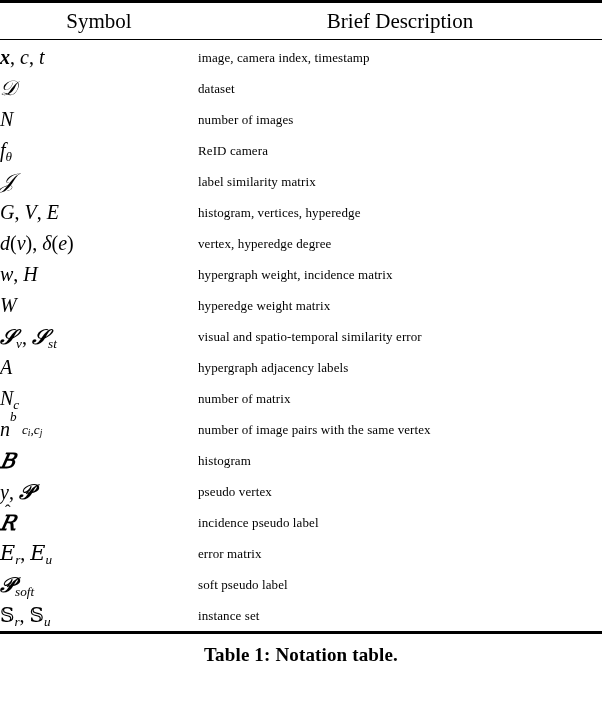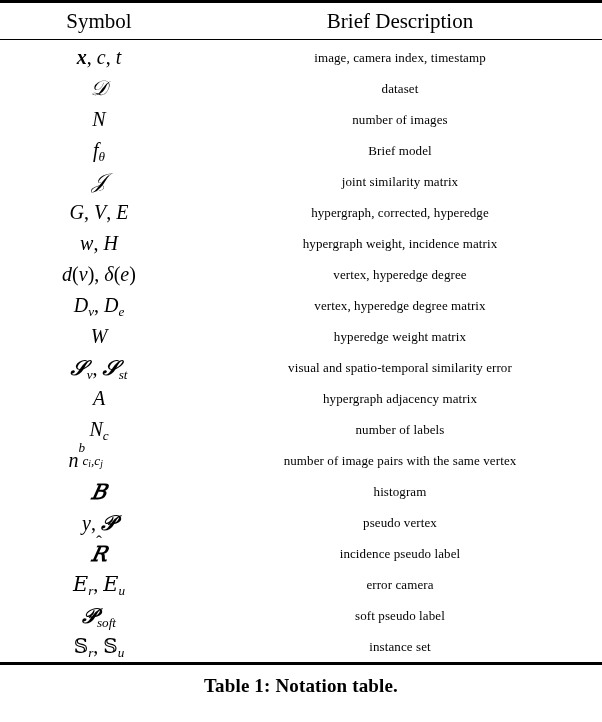--- a/index.html
+++ b/index.html
@@ -44,21 +44,20 @@
 
   thead th {
     font-weight: normal;
     font-size: 21px;
     padding: 5px 0 6px 0;
     text-align: center;
     line-height: 1.1;
   }
 
   tbody td {
-    text-align: center;
     font-size: 20.5px;
     padding: 1.5px 0 1.5px 0;
     line-height: 1.32;
     height: 28px;
     vertical-align: middle;
   }
   tbody td.sym {
     font-size: 20px;
   }
   tbody td.desc {
@@ -101,21 +100,21 @@
   }
   .stack .up {
     position: absolute;
     left: 0;
     top: -0.62em;
     font-size: 0.66em;
     font-style: italic;
   }
   .stack .dn {
     position: absolute;
-    left: 4px;
+    left: 12px;
     top: 0.34em;
     font-size: 0.66em;
     font-style: italic;
     white-space: nowrap;
   }
   .stack .dn sub {
     font-size: 0.72em;
     vertical-align: -0.25em;
   }
   .hatwrap {
@@ -175,67 +174,63 @@
         <td class="desc">dataset</td>
       </tr>
 
       <tr>
         <td class="sym"><span class="mi">N</span></td>
         <td class="desc">number of images</td>
       </tr>
 
       <tr>
         <td class="sym"><span class="mi">f</span><sub class="sb">θ</sub></td>
-        <td class="desc">Brief model</td>
+        <td class="desc">ReID camera</td>
       </tr>
 
       <tr>
         <td class="sym"><span class="scr">𝒥</span></td>
-        <td class="desc">joint similarity matrix</td>
+        <td class="desc">label similarity matrix</td>
       </tr>
 
       <tr>
         <td class="sym"><span class="mi">G</span><span class="mup">, </span><span class="mi">V</span><span class="mup">, </span><span class="mi">E</span></td>
-        <td class="desc">hypergraph, corrected, hyperedge</td>
+        <td class="desc">histogram, vertices, hyperedge</td>
+      </tr>
+
+      <tr>
+        <td class="sym"><span class="mi">d</span><span class="mup">(</span><span class="mi">v</span><span class="mup">), </span><span class="mi">δ</span><span class="mup">(</span><span class="mi">e</span><span class="mup">)</span></td>
+        <td class="desc">vertex, hyperedge degree</td>
       </tr>
 
       <tr>
         <td class="sym"><span class="mi">w</span><span class="mup">, </span><span class="mi">H</span></td>
         <td class="desc">hypergraph weight, incidence matrix</td>
       </tr>
 
-      <tr>
-        <td class="sym"><span class="mi">d</span><span class="mup">(</span><span class="mi">v</span><span class="mup">), </span><span class="mi">δ</span><span class="mup">(</span><span class="mi">e</span><span class="mup">)</span></td>
-        <td class="desc">vertex, hyperedge degree</td>
-      </tr>
-
-      <tr>
-        <td class="sym"><span class="mi">D</span><sub class="sb">v</sub><span class="mup">, </span><span class="mi">D</span><sub class="sb">e</sub></td>
-        <td class="desc">vertex, hyperedge degree matrix</td>
-      </tr>
 
       <tr>
         <td class="sym"><span class="mi">W</span></td>
         <td class="desc">hyperedge weight matrix</td>
       </tr>
 
       <tr>
         <td class="sym"><span class="scr-b">𝒮</span><sub class="sb">v</sub><span class="mup">, </span><span class="scr-b">𝒮</span><sub class="sb">st</sub></td>
         <td class="desc">visual and spatio-temporal similarity error</td>
       </tr>
 
       <tr>
         <td class="sym"><span class="mi">A</span></td>
-        <td class="desc">hypergraph adjacency matrix</td>
+        <td class="desc">hypergraph adjacency labels</td>
       </tr>
 
 
       <tr>
         <td class="sym"><span class="mi">N</span><sub class="sb">c</sub></td>
-        <td class="desc">number of labels</td>
+        <td class="desc">number of matrix</td>
       </tr>
 
       <tr>
         <td class="sym"><span class="mi">n</span><span class="stack"><span class="up">b</span><span class="dn">c<sub>i</sub>,c<sub>j</sub></span></span></td>
         <td class="desc">number of image pairs with the same vertex</td>
       </tr>
 
       <tr>
         <td class="sym"><span class="scr-b">𝐵</span></td>
         <td class="desc">histogram</td>
@@ -246,21 +241,21 @@
         <td class="desc">pseudo vertex</td>
       </tr>
 
       <tr>
         <td class="sym"><span class="hatwrap"><span class="hat">̂</span><span class="scr-b">𝑅</span></span></td>
         <td class="desc">incidence pseudo label</td>
       </tr>
 
       <tr>
         <td class="sym"><span class="scr">𝐸</span><sub class="sb">r</sub><span class="mup">, </span><span class="scr">𝐸</span><sub class="sb">u</sub></td>
-        <td class="desc">error camera</td>
+        <td class="desc">error matrix</td>
       </tr>
 
       <tr>
         <td class="sym"><span class="scr-b">𝒫</span><sub class="sb">soft</sub></td>
         <td class="desc">soft pseudo label</td>
       </tr>
 
       <tr>
         <td class="sym"><span class="bb">𝕊</span><sub class="sb">r</sub><span class="mup">, </span><span class="bb">𝕊</span><sub class="sb">u</sub></td>
         <td class="desc">instance set</td>

